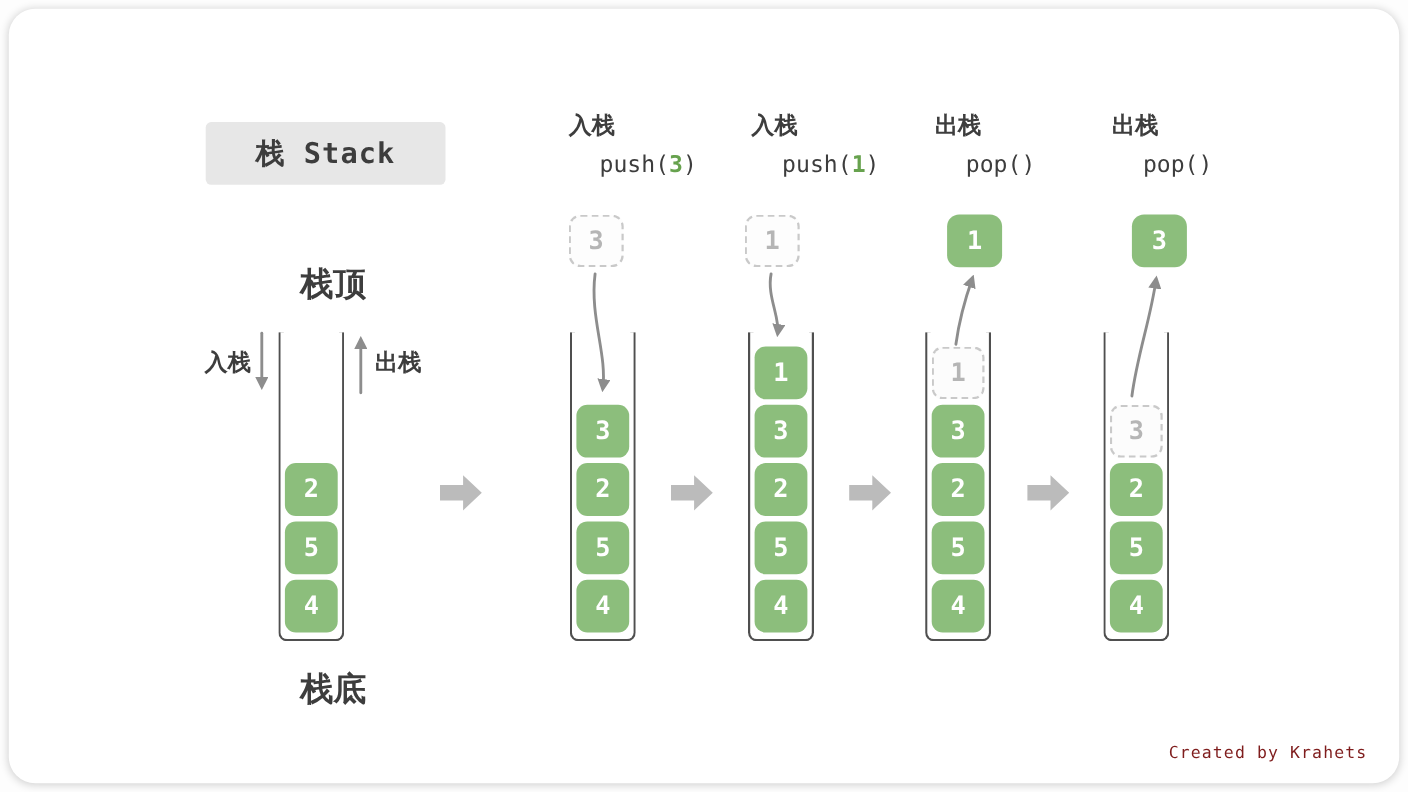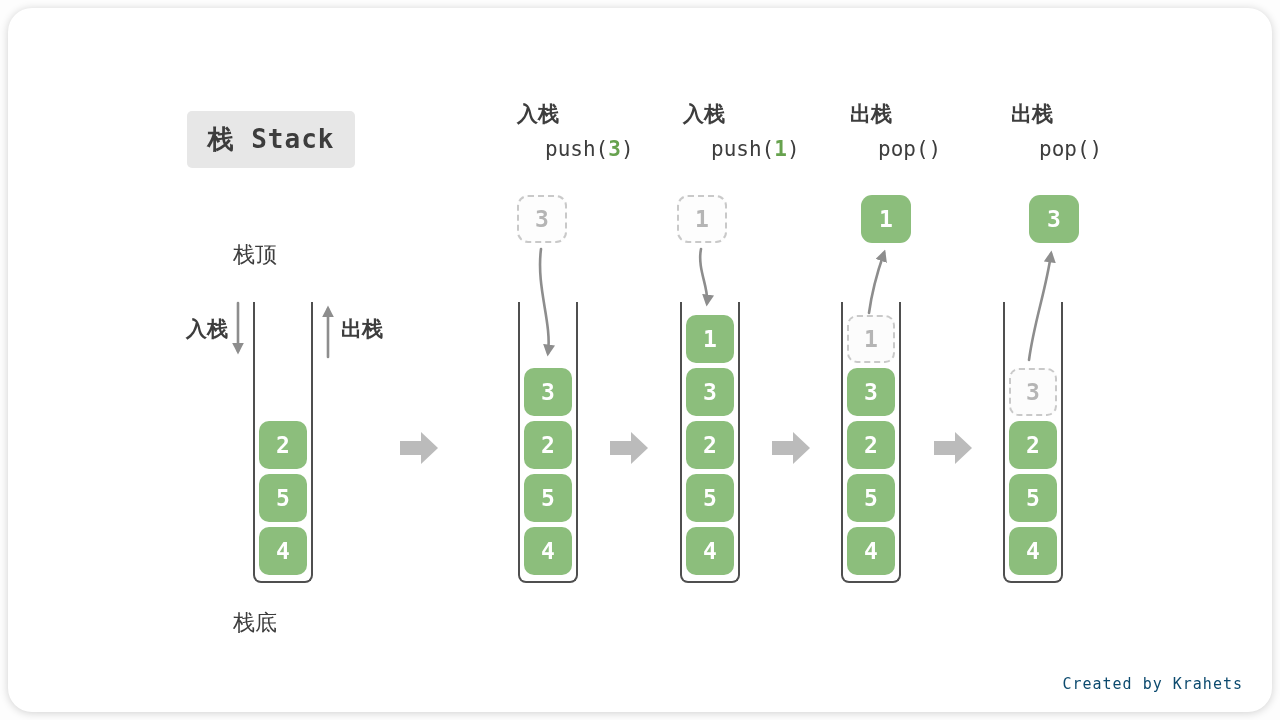--- a/index.html
+++ b/index.html
@@ -9,52 +9,52 @@
     --block-arrow-gray:#BBBBBB;
     --ink:#3D3D3D;
     --ghost-border:#C9C9C9;
     --ghost-text:#B5B5B5;
   }
   *{margin:0;padding:0;box-sizing:border-box;}
   body{background:#ffffff;font-family:"DejaVu Sans",sans-serif;}
   .canvas{position:relative;width:1280px;height:720px;background:#fdfdfd;overflow:hidden;}
   .card{position:absolute;left:8px;top:8px;right:8px;bottom:8px;background:#ffffff;
         border-radius:24px;box-shadow:0 1px 8px rgba(0,0,0,0.18);}
-  .badge{position:absolute;left:187px;top:111px;width:168px;height:57px;background:#E7E7E7;
+  .badge{position:absolute;left:187px;top:111px;width:218px;height:57px;background:#E7E7E7;
          border-radius:5px;display:flex;align-items:center;justify-content:center;
          font-family:"DejaVu Sans Mono",monospace;font-size:26px;font-weight:bold;color:var(--ink);
          letter-spacing:1px;}
   .step-header{position:absolute;top:104px;}
   .step-header .op{font-size:21px;font-weight:bold;color:var(--ink);line-height:1;}
   .step-header .code{margin-top:14px;font-family:"DejaVu Sans Mono",monospace;font-size:21px;
                      color:var(--ink);line-height:1;margin-left:28px;}
   .step-header .arg{color:var(--code-green);font-weight:bold;}
   .side-label{position:absolute;font-size:21px;font-weight:bold;color:var(--ink);line-height:1;}
-  .center-label{position:absolute;width:100px;text-align:left;font-size:22px;font-weight:normal;
+  .center-label{position:absolute;width:100px;text-align:right;font-size:30px;font-weight:bold;
                 color:var(--ink);line-height:1;}
   .stack{position:absolute;top:302px;width:60px;height:281px;
          border-left:2px solid #4F4F4F;border-right:2px solid #4F4F4F;border-bottom:2px solid #4F4F4F;
          border-radius:0 0 8px 8px;background:#ffffff;
          display:flex;flex-direction:column;justify-content:flex-end;align-items:center;
          gap:5px;padding-bottom:6px;}
   .cell{width:48px;height:48px;border-radius:10px;background:var(--cell-green);
         display:flex;align-items:center;justify-content:center;flex:0 0 auto;
         font-family:"DejaVu Sans Mono",monospace;font-size:23px;font-weight:bold;color:#ffffff;}
   .cell.ghost{background:#FCFCFC;border:2px dashed var(--ghost-border);color:var(--ghost-text);}
   .float-box{position:absolute;width:50px;height:48px;border-radius:11px;top:195px;
              display:flex;align-items:center;justify-content:center;
              font-family:"DejaVu Sans Mono",monospace;font-size:23px;font-weight:bold;}
   .float-box.dashed{background:#FDFDFD;border:2px dashed var(--ghost-border);color:var(--ghost-text);}
   .float-box.solid{background:var(--cell-green);color:#ffffff;}
   .overlay{position:absolute;left:0;top:0;pointer-events:none;}
   .thin-arrow{fill:none;stroke:var(--arrow-gray);stroke-width:2.6;stroke-linecap:round;}
   .arrow-head{fill:var(--arrow-gray);}
   .block-arrow{fill:var(--block-arrow-gray);}
   .watermark{position:absolute;right:37px;top:675px;font-family:"DejaVu Sans Mono",monospace;
-             font-size:15px;color:#0c4a6e;letter-spacing:1px;}
+             font-size:15px;color:#7f1d1d;letter-spacing:1px;}
 </style>
 </head>
 <body>
 
 <div class="canvas">
   <div class="card"></div>
 
   <div class="badge">栈 Stack</div>
 
   <div class="step-header" style="left:517px">

